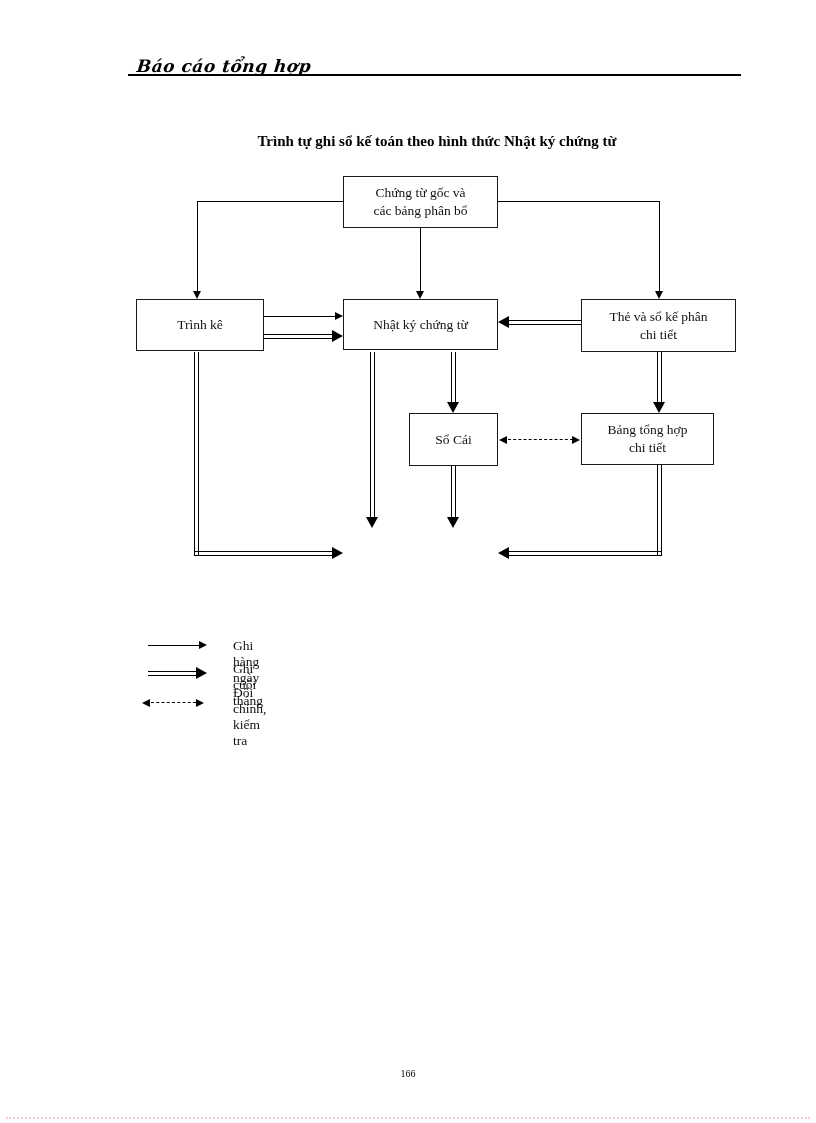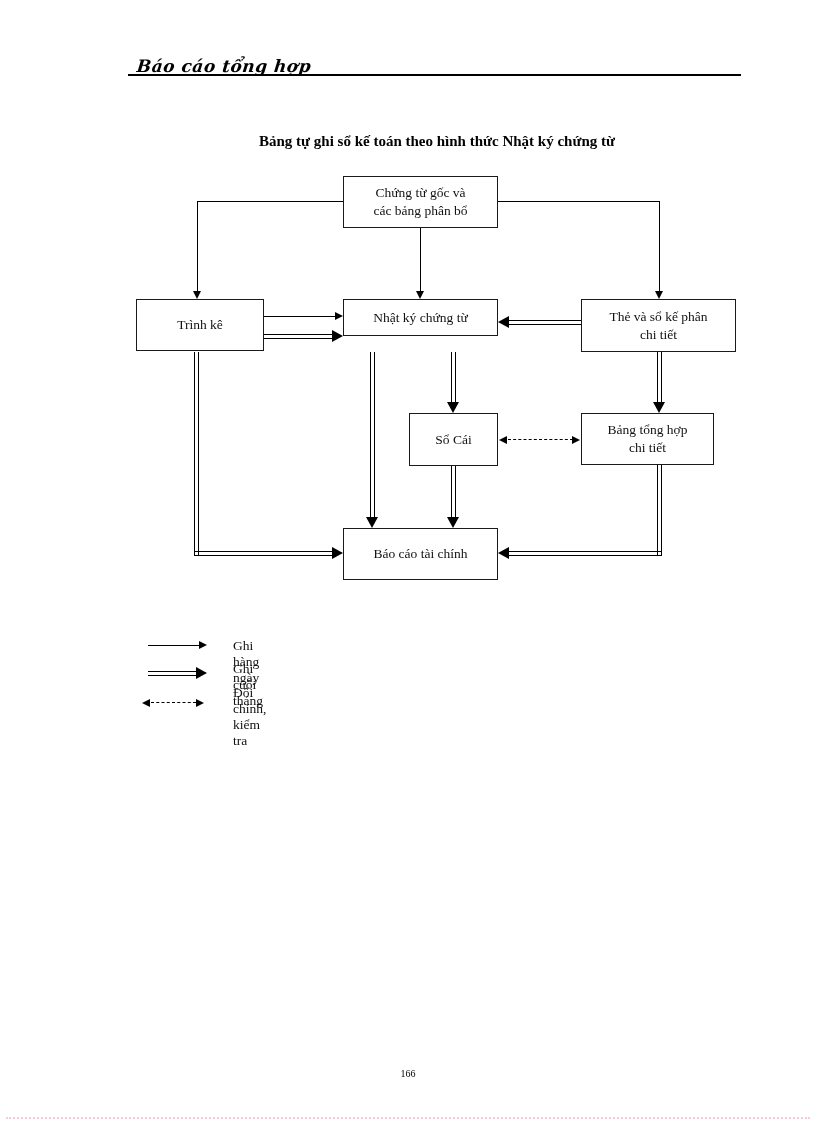--- a/index.html
+++ b/index.html
@@ -33,21 +33,21 @@
   }
 
   
   .node {
     position:absolute; border:1px solid #1a1a1a; background:#fff;
     display:flex; flex-direction:column; align-items:center; justify-content:center;
     text-align:center; font-size:13.5px; line-height:1.3; color:#111;
   }
   #n-source      { left:343px; top:176px; width:155px; height:52px; }
   #n-bangke      { left:136px; top:299px; width:128px; height:52px; }
-  #n-nhatky      { left:343px; top:299px; width:155px; height:37px; }
+  #n-nhatky      { left:343px; top:299px; width:155px; height:51px; }
   #n-theso       { left:581px; top:299px; width:155px; height:53px; }
   #n-socai       { left:409px; top:413px; width:89px;  height:53px; }
   #n-bangtonghop { left:581px; top:413px; width:133px; height:52px; }
   #n-baocao      { left:343px; top:528px; width:155px; height:52px; }
 
   
   .hline { position:absolute; height:1px; background:#000; }
   .vline { position:absolute; width:1px; background:#000; }
   .hdouble { position:absolute; height:5px; border-top:1px solid #000; border-bottom:1px solid #000; }
   .vdouble { position:absolute; width:5px; border-left:1px solid #000; border-right:1px solid #000; }
@@ -68,21 +68,21 @@
 </style>
 </head>
 <body>
 
 <div class="page">
 
   <div class="report-label">Báo cáo tổng hợp</div>
   <div class="header-rule"></div>
 
 
-  <div class="diagram-title">Bảng tự ghi sổ kế toán theo hình thức Nhật ký chứng từ</div>
+  <div class="diagram-title">Trình tự ghi sổ kế toán theo hình thức Nhật ký chứng từ</div>
 
   <div class="node" id="n-source">
     <span>Chứng từ gốc và</span>
     <span>các bảng phân bổ</span>
   </div>
   <div class="node" id="n-bangke">
     <span>Trình kê</span>
   </div>
   <div class="node" id="n-nhatky">
     <span>Nhật ký chứng từ</span>
@@ -90,23 +90,20 @@
   <div class="node" id="n-theso">
     <span>Thẻ và sổ kế phân</span>
     <span>chi tiết</span>
   </div>
   <div class="node" id="n-socai">
     <span>Sổ Cái</span>
   </div>
   <div class="node" id="n-bangtonghop">
     <span>Bảng tổng hợp</span>
     <span>chi tiết</span>
-  </div>
-  <div class="node" id="n-baocao">
-    <span>Báo cáo tài chính</span>
   </div>
 
   <div style="position: absolute; left: 0px; top: 0px;">
     <div class="hline" style="left:197px; top:201px; width:146px;"></div>
     <div class="vline" style="left:197px; top:201px; height:91px;"></div>
     <div class="ah ah-down-sm" style="left:193px; top:291px;"></div>
   </div>
 
   <div style="position: absolute; left: 0px; top: 0px;">
     <div class="vline" style="left:420px; top:228px; height:64px;"></div>

